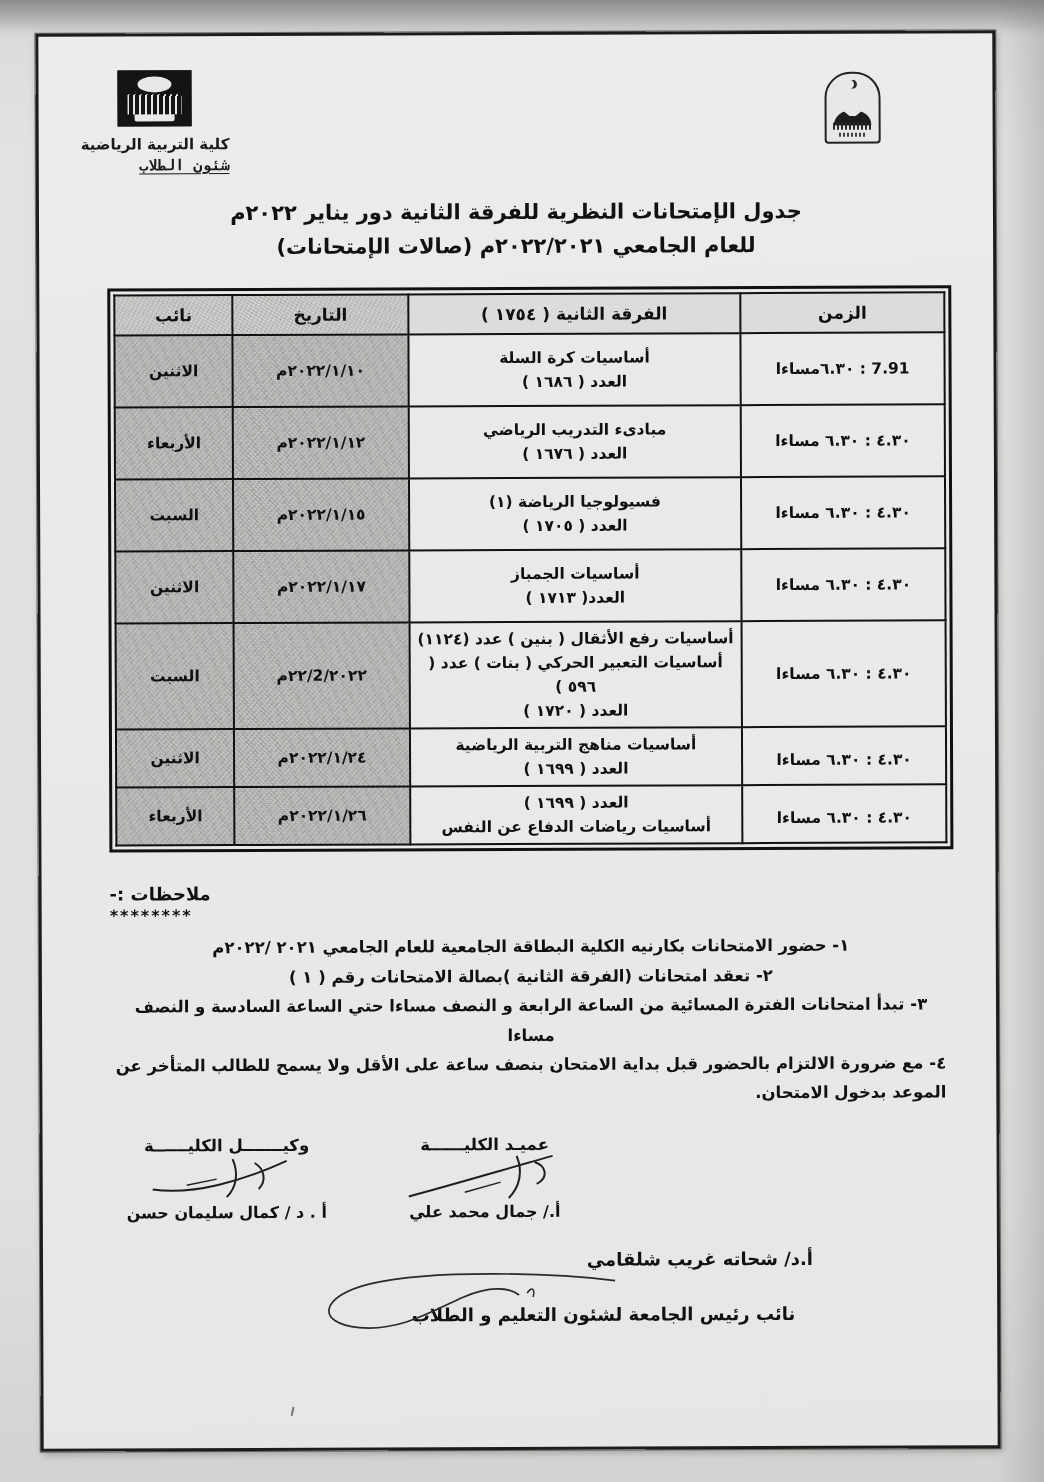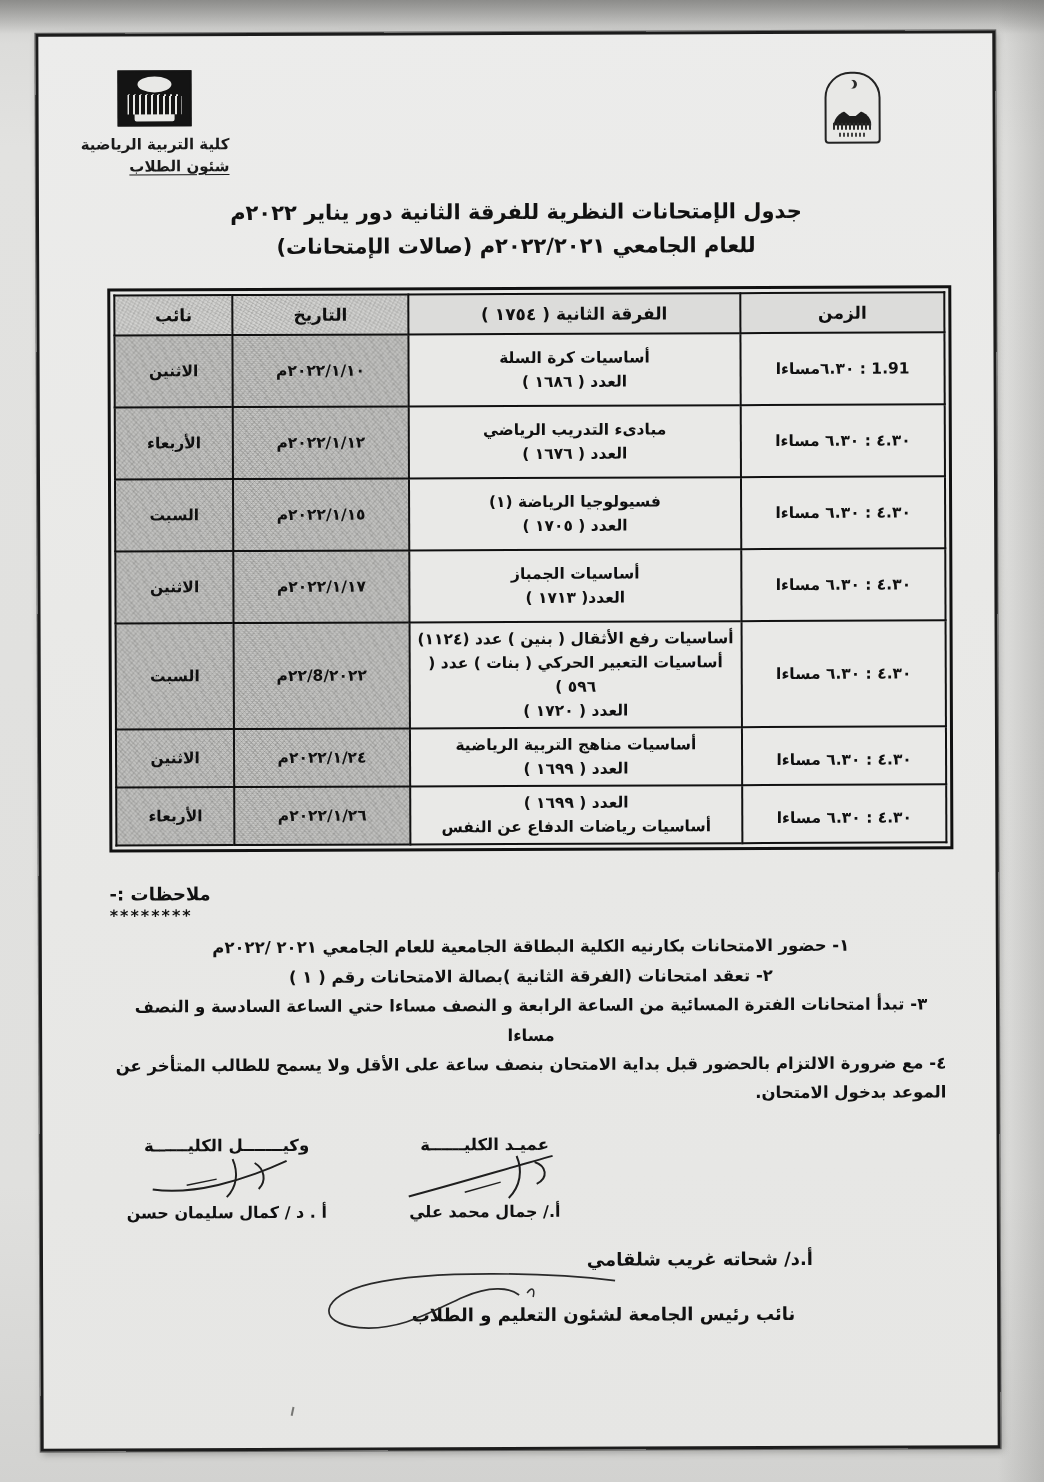--- a/index.html
+++ b/index.html
@@ -95,20 +95,21 @@
   .faculty-line {
     font-size: 15px;
     font-weight: bold;
     color: #1a1a1a;
     letter-spacing: .4px;
     line-height: 1.45;
   }
   .faculty-line.underlined {
     text-decoration: underline;
     text-underline-offset: 3px;
+    font-family: Liberation Mono, monospace;
   }
 
   .crest-univ {
     width: 56px; height: 72px;
     border: 2px solid #232323;
     border-radius: 26px 26px 4px 4px;
     position: relative;
     background: #e8e8e6;
     overflow: hidden;
   }
@@ -365,21 +366,21 @@
         <thead>
           <tr>
             <th class="col-time">الزمن</th>
             <th class="col-subj">الفرقة الثانية  ( ١٧٥٤ )</th>
             <th class="col-date">التاريخ</th>
             <th class="col-day">نائب</th>
           </tr>
         </thead>
         <tbody>
             <tr class="r-tall">
-              <td class="col-time">1.91  :  ٦.٣٠مساءا</td>
+              <td class="col-time">7.91  :  ٦.٣٠مساءا</td>
               <td class="col-subj">
                 <span class="subj-line">أساسيات كرة السلة</span>
                 <span class="subj-line">العدد ( ١٦٨٦ )</span>
               </td>
               <td class="col-date">٢٠٢٢/١/١٠م</td>
               <td class="col-day">الاثنين</td>
             </tr>
             <tr class="r-tall">
               <td class="col-time">٤.٣٠  :  ٦.٣٠ مساءا</td>
               <td class="col-subj">
@@ -407,21 +408,21 @@
               <td class="col-date">٢٠٢٢/١/١٧م</td>
               <td class="col-day">الاثنين</td>
             </tr>
             <tr class="r-mid">
               <td class="col-time">٤.٣٠  :  ٦.٣٠ مساءا</td>
               <td class="col-subj">
                 <span class="subj-line">أساسيات رفع الأثقال ( بنين ) عدد (١١٢٤)</span>
                 <span class="subj-line">أساسيات التعبير الحركي ( بنات ) عدد ( ٥٩٦ )</span>
                 <span class="subj-line">العدد ( ١٧٢٠ )</span>
               </td>
-              <td class="col-date">٢٠٢٢/8/٢٢م</td>
+              <td class="col-date">٢٠٢٢/2/٢٢م</td>
               <td class="col-day">السبت</td>
             </tr>
             <tr class="r-short">
               <td class="col-time">٤.٣٠  :  ٦.٣٠ مساءا</td>
               <td class="col-subj">
                 <span class="subj-line">أساسيات مناهج التربية الرياضية</span>
                 <span class="subj-line">العدد ( ١٦٩٩ )</span>
               </td>
               <td class="col-date">٢٠٢٢/١/٢٤م</td>
               <td class="col-day">الاثنين</td>

